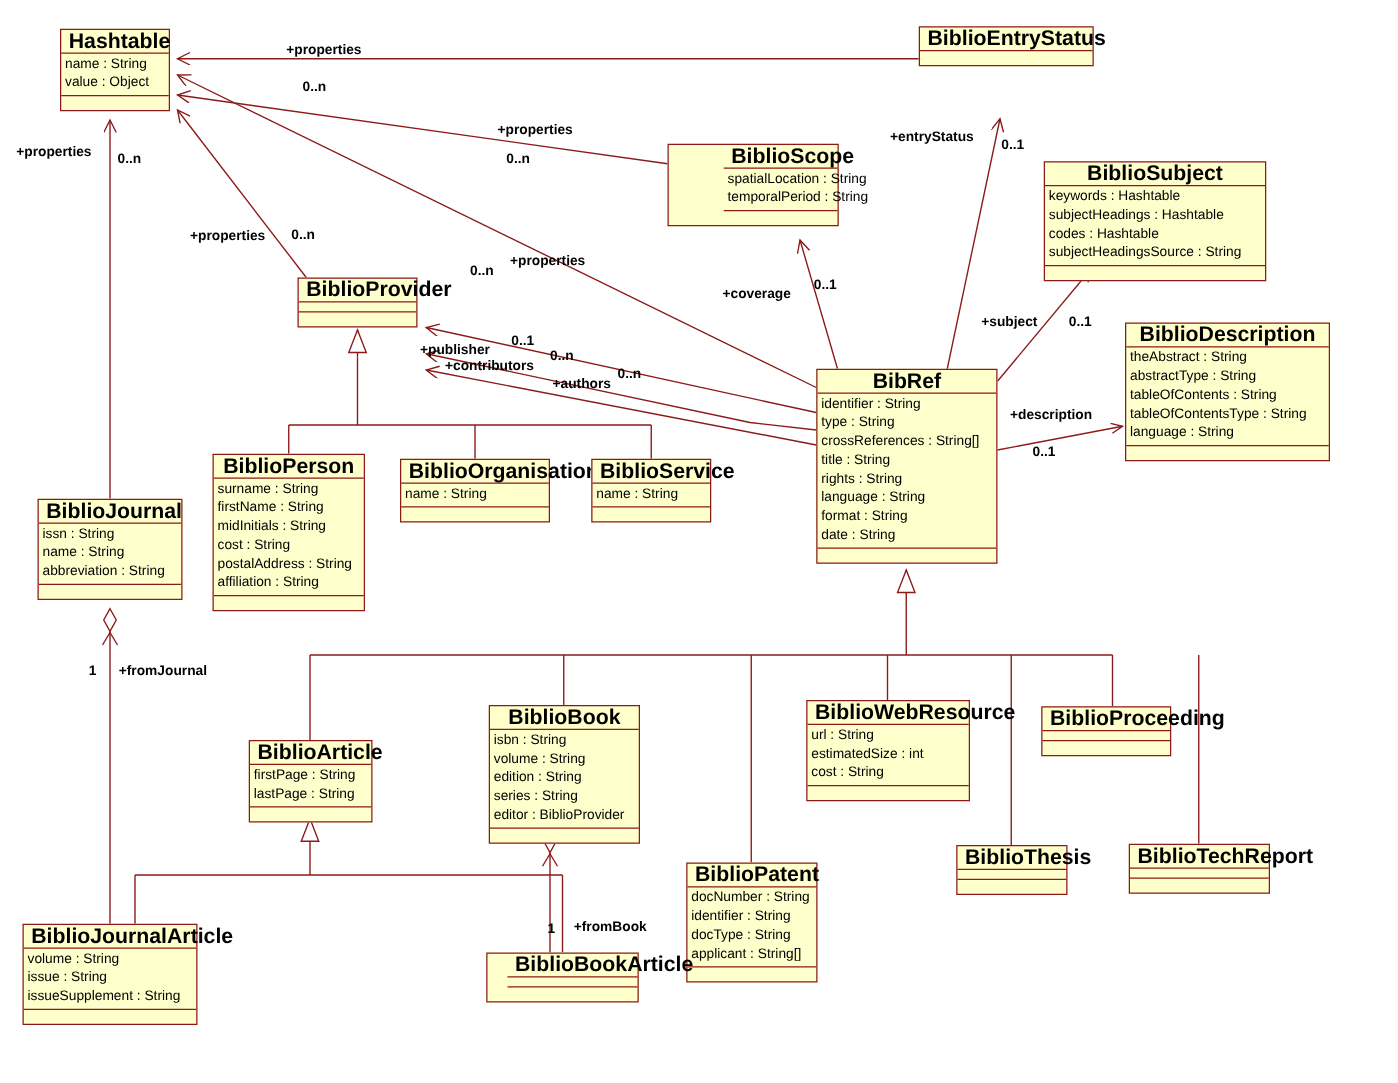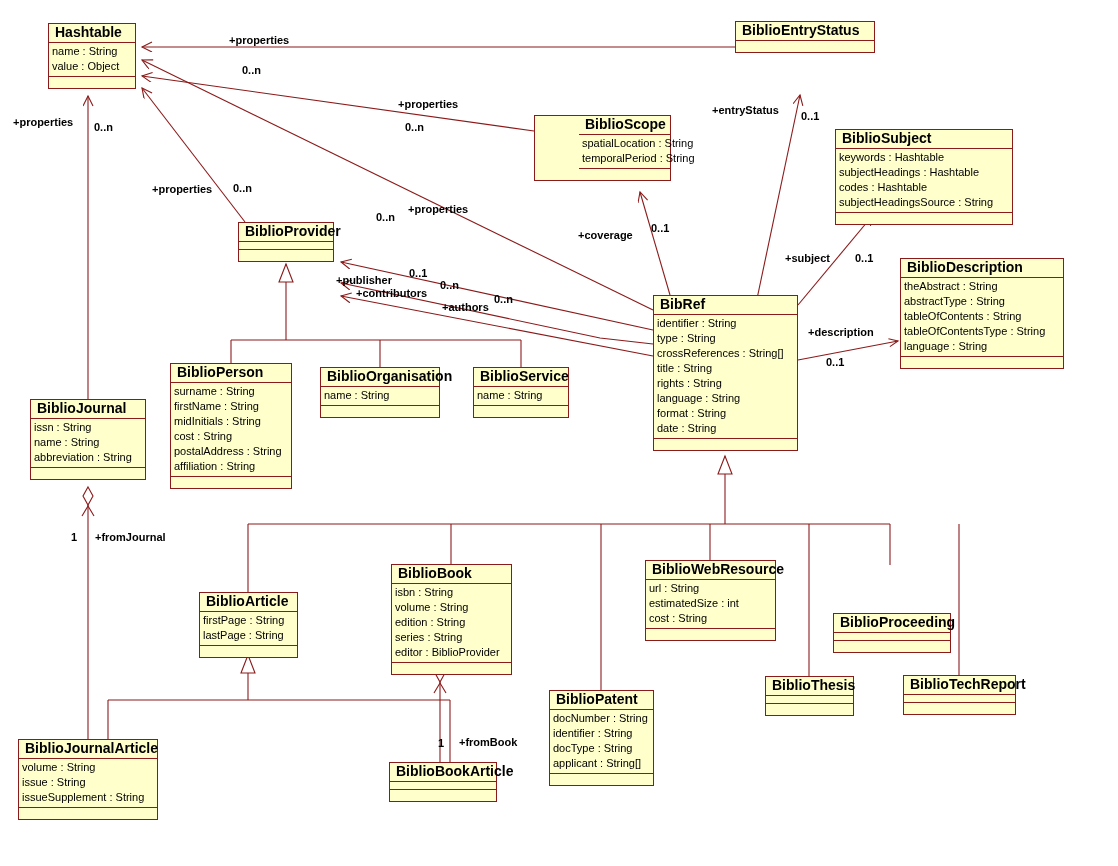--- a/index.html
+++ b/index.html
@@ -27,23 +27,23 @@
     pointer-events: none;
   }
   .uml-class {
     position: absolute;
     background: #ffffcc;
     border: 1px solid #8b1a1a;
     box-sizing: border-box;
     z-index: 5;
   }
   .uml-name {
-    text-align: left;
+    text-align: center;
     font-weight: bold;
-    font-size: 14px;
+    font-size: 17px;
     color: #000000;
     padding: 2px 6px 3px 6px;
     border-bottom: 1px solid #8b1a1a;
     line-height: 13px;
     white-space: nowrap;
   }
   .uml-attrs {
     border-bottom: 1px solid #8b1a1a;
     padding: 1px 3px 2px 3px;
     min-height: 4px;
@@ -258,21 +258,21 @@
       </div>
       <div class="uml-class" style="left: 645px; top: 560px; width: 131px;">
         <div class="uml-name">BiblioWebResource</div>
         <div class="uml-attrs">
           <div class="uml-attr">url : String</div>
           <div class="uml-attr">estimatedSize : int</div>
           <div class="uml-attr">cost : String</div>
         </div>
         <div class="uml-ops"></div>
       </div>
-      <div class="uml-class" style="left: 833px; top: 565px; width: 118px; margin-top: 48px;">
+      <div class="uml-class" style="left: 833px; top: 565px; width: 104px;">
         <div class="uml-name">BiblioProceeding</div>
         <div class="uml-attrs empty"></div>
         <div class="uml-ops"></div>
       </div>
       <div class="uml-class" style="left: 391px; top: 564px; width: 121px;">
         <div class="uml-name">BiblioBook</div>
         <div class="uml-attrs">
           <div class="uml-attr">isbn : String</div>
           <div class="uml-attr">volume : String</div>
           <div class="uml-attr">edition : String</div>
@@ -311,21 +311,21 @@
       </div>
       <div class="uml-class" style="left: 18px; top: 739px; width: 140px;">
         <div class="uml-name">BiblioJournalArticle</div>
         <div class="uml-attrs">
           <div class="uml-attr">volume : String</div>
           <div class="uml-attr">issue : String</div>
           <div class="uml-attr">issueSupplement : String</div>
         </div>
         <div class="uml-ops"></div>
       </div>
-      <div class="uml-class" style="left: 389px; top: 762px; width: 108px;">
+      <div class="uml-class" style="left: 389px; top: 762px; width: 122px; padding-left: 16px;">
         <div class="uml-name">BiblioBookArticle</div>
         <div class="uml-attrs empty"></div>
         <div class="uml-ops"></div>
       </div>
     </div>
 
   <div id="labels-layer">
       <div class="edge-label" style="left: 229px; top: 34px;">+properties</div>
       <div class="edge-label" style="left: 398px; top: 98px;">+properties</div>
       <div class="edge-label" style="left: 13px; top: 116px;">+properties</div>

